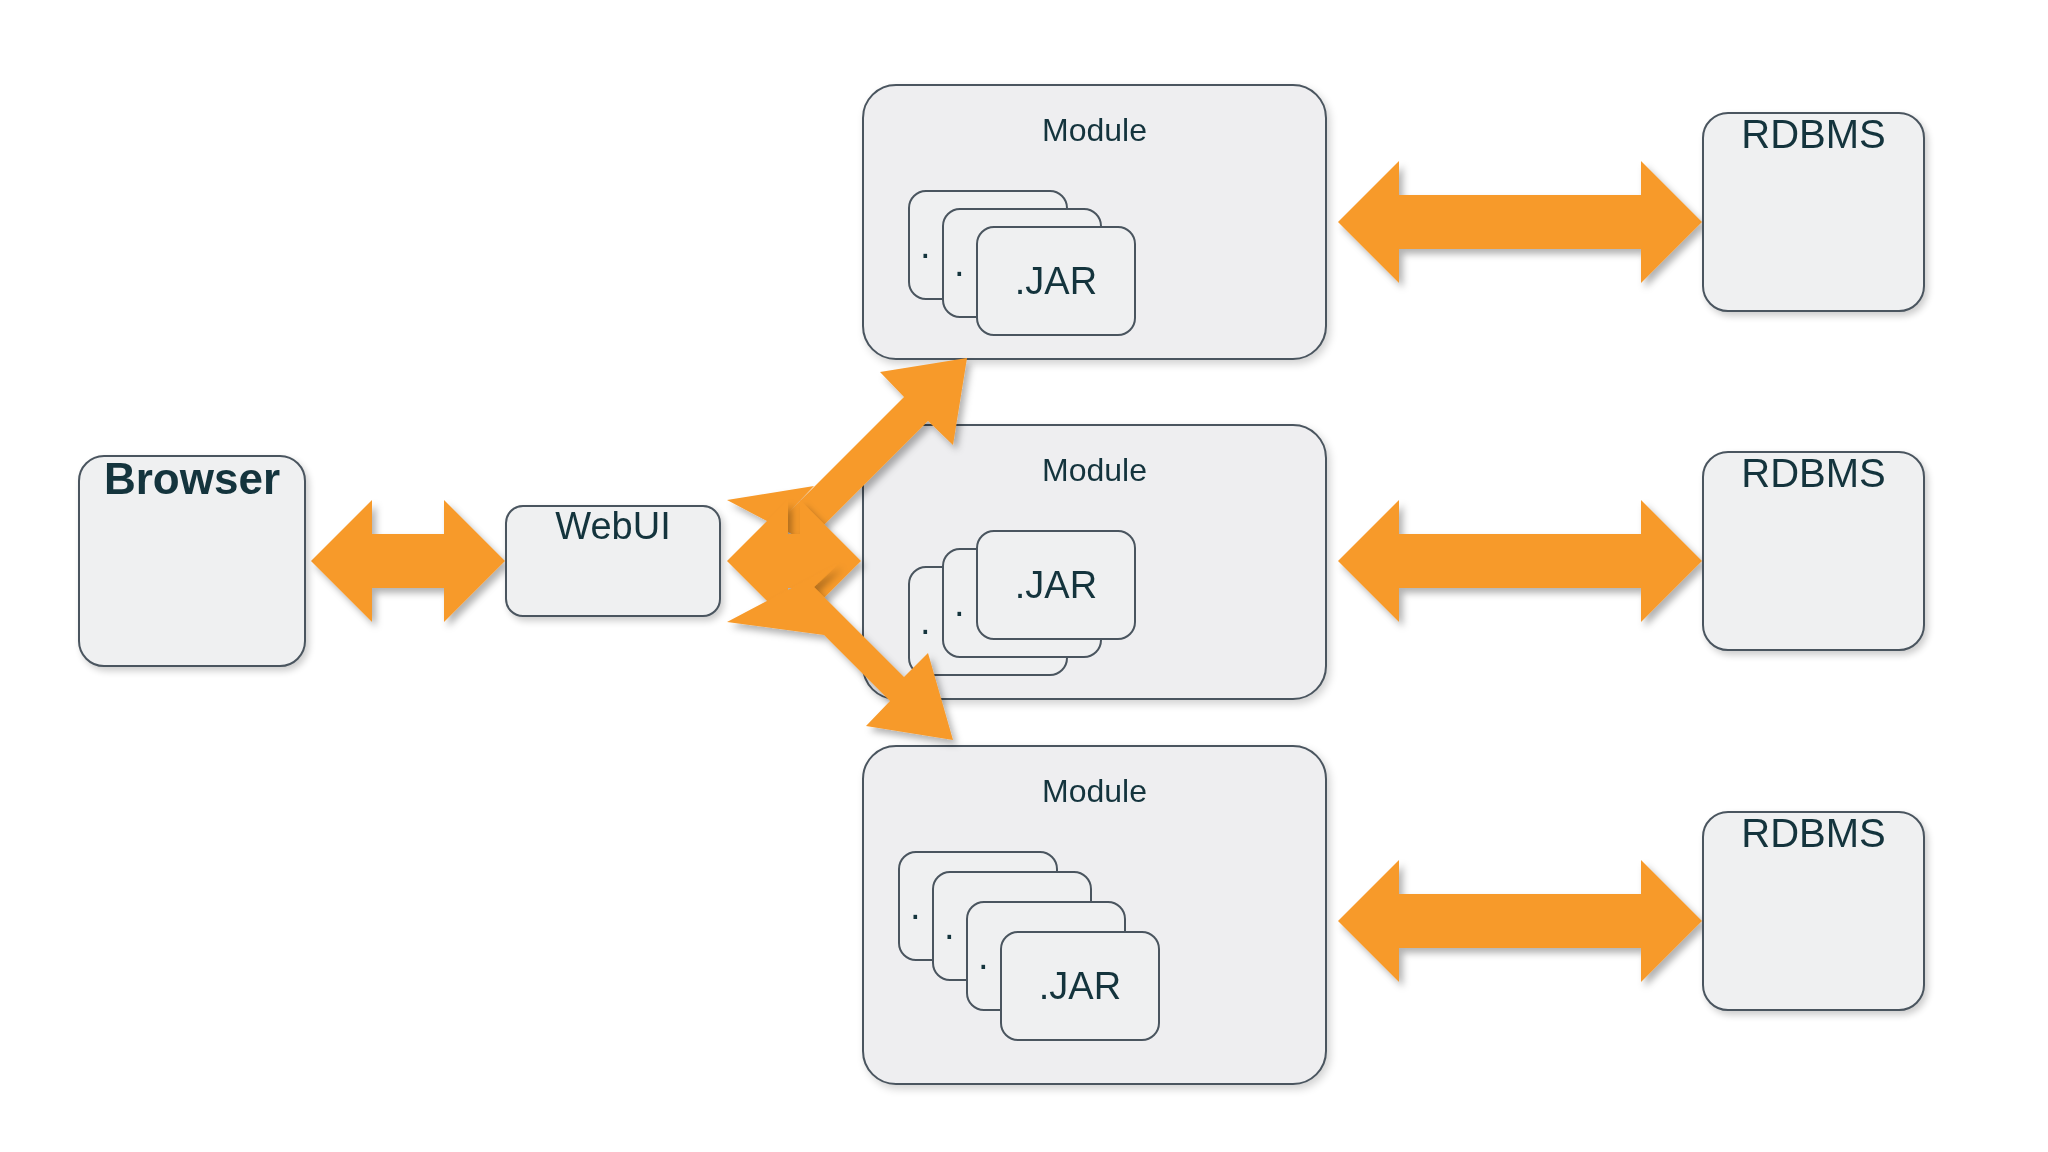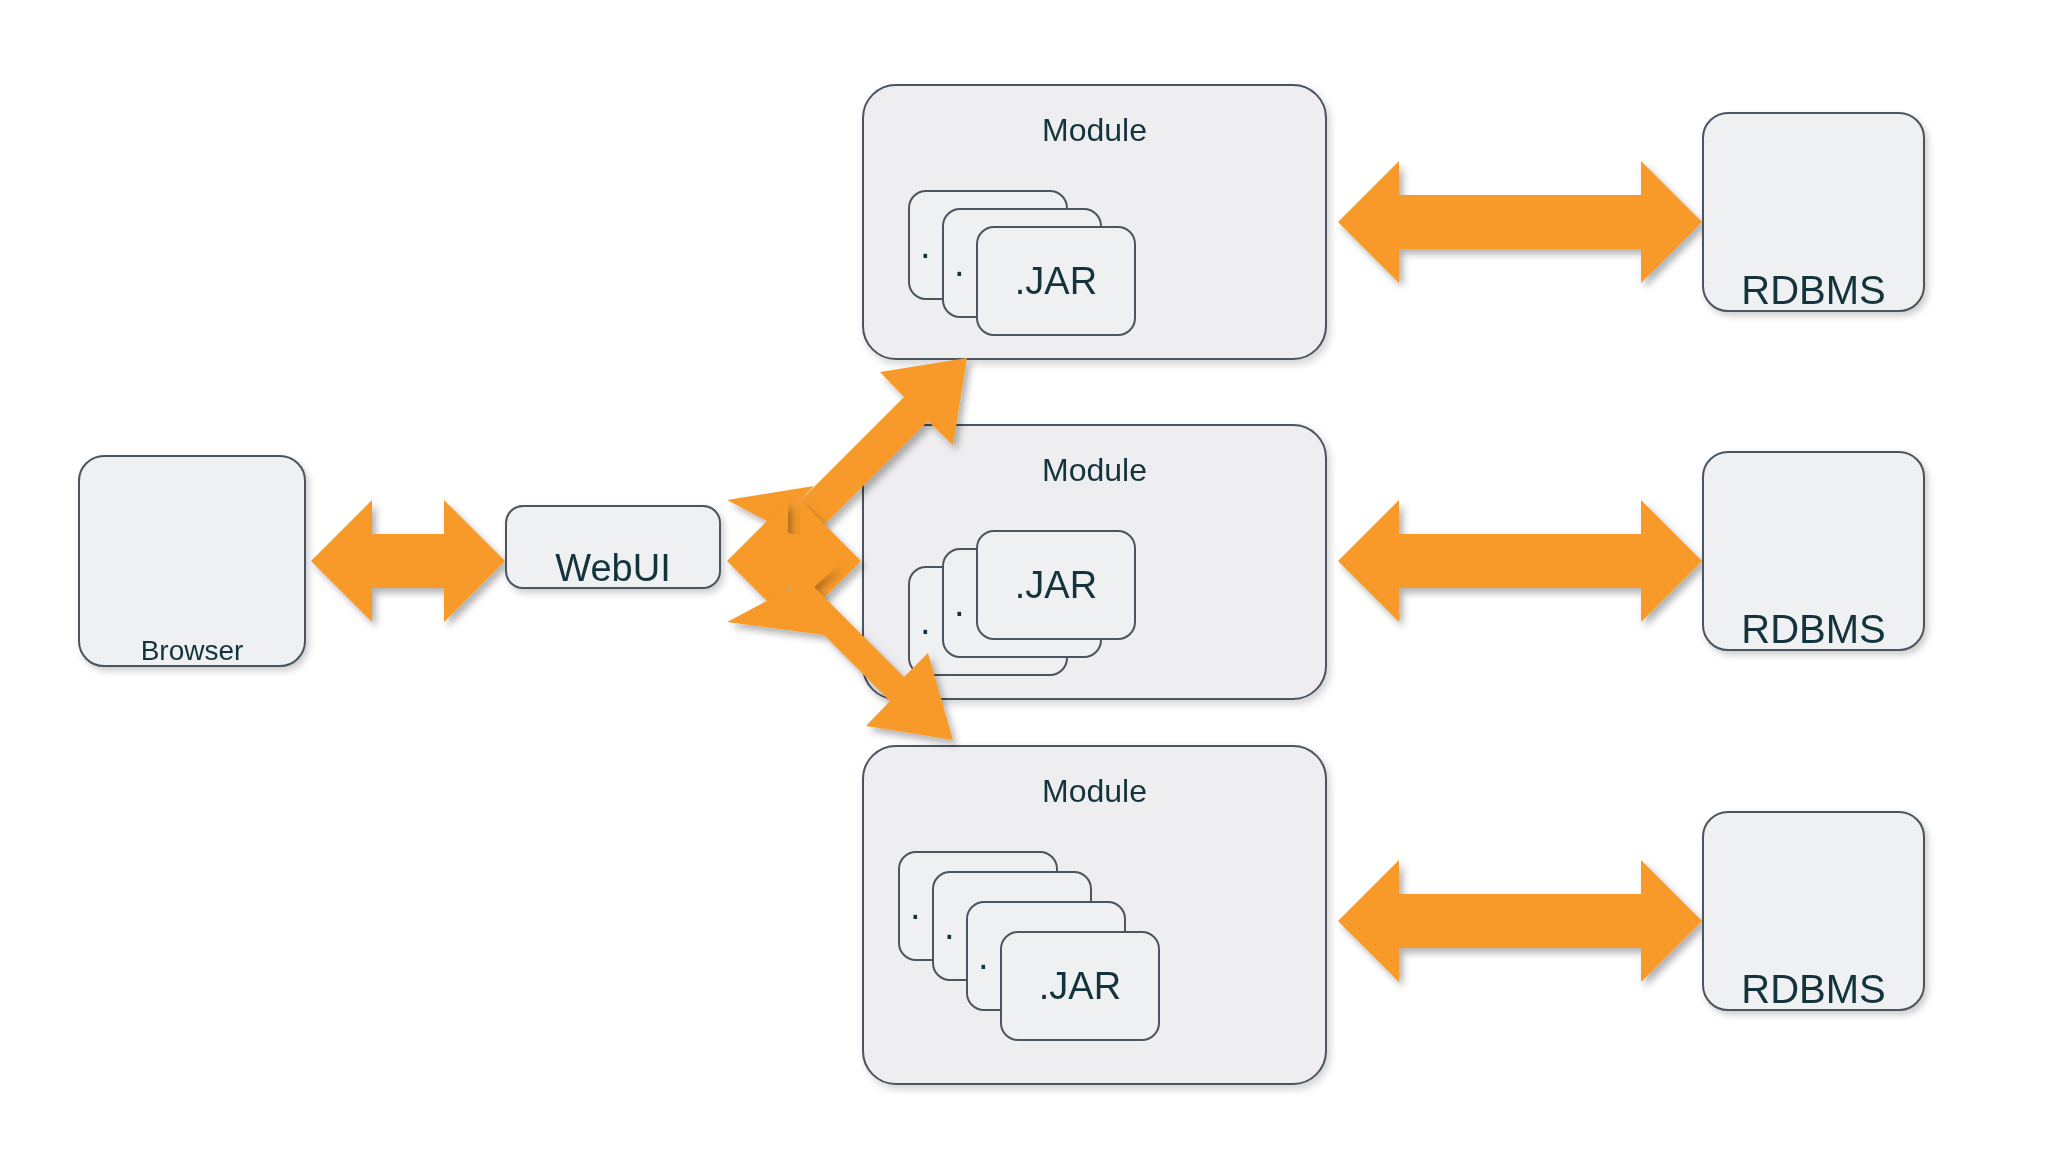--- a/index.html
+++ b/index.html
@@ -16,35 +16,35 @@
     overflow: hidden;
   }
 
   
   .node {
     position: absolute;
     background: #eff0f1;
     border: 2.5px solid #4a555f;
     box-sizing: border-box;
     display: flex;
-    align-items: flex-end;
+    align-items: flex-start;
     justify-content: center;
     color: #14343d;
     box-shadow: 3px 4px 7px rgba(0,0,0,0.20);
     z-index: 6;
   }
   .node-label {
     color: #14343d;
     white-space: nowrap;
     line-height: 1;
   }
 
   
   .endpoint { border-radius: 26px; }
-  .endpoint .node-label { font-size: 28px; }
+  .endpoint .node-label { font-size: 44px; font-weight: bold; }
 
   .webui { border-radius: 18px; }
   .webui .node-label { font-size: 38px; }
 
   .rdbms { border-radius: 26px; }
   .rdbms .node-label { font-size: 40px; }
 
   
   .module {
     position: absolute;
@@ -146,21 +146,21 @@
     <g filter="url(#arrShadow)">
       <polygon fill="#f79a2b" points="
         1338,921 1399,860 1399,894 1641,894 1641,860 1702,921 1641,982 1641,948 1399,948 1399,982"></polygon>
     </g>
   </svg>
 
   <div class="node endpoint" style="left:78px; top:455px; width:228px; height:212px;">
     <span class="node-label">Browser</span>
   </div>
 
-  <div class="node webui" style="left:505px; top:505px; width:216px; height:84px;">
+  <div class="node webui" style="left:505px; top:505px; width:216px; height:112px;">
     <span class="node-label">WebUI</span>
   </div>
 
   <div class="module" style="left:862px; top:84px; width:465px; height:276px;">
     <div class="module-title" style="top:28px;">Module</div>
 
     <div class="jar" style="left:44px; top:104px; width:160px; height:110px; z-index:1;">
       <span class="jar-hidden-label">.</span>
     </div>
 

